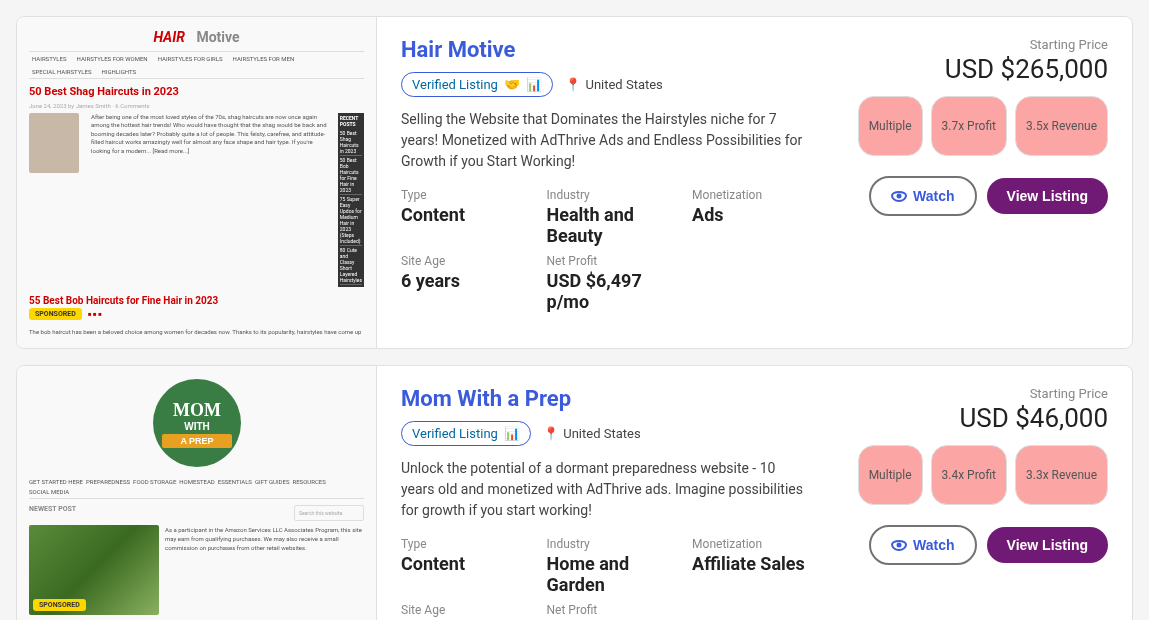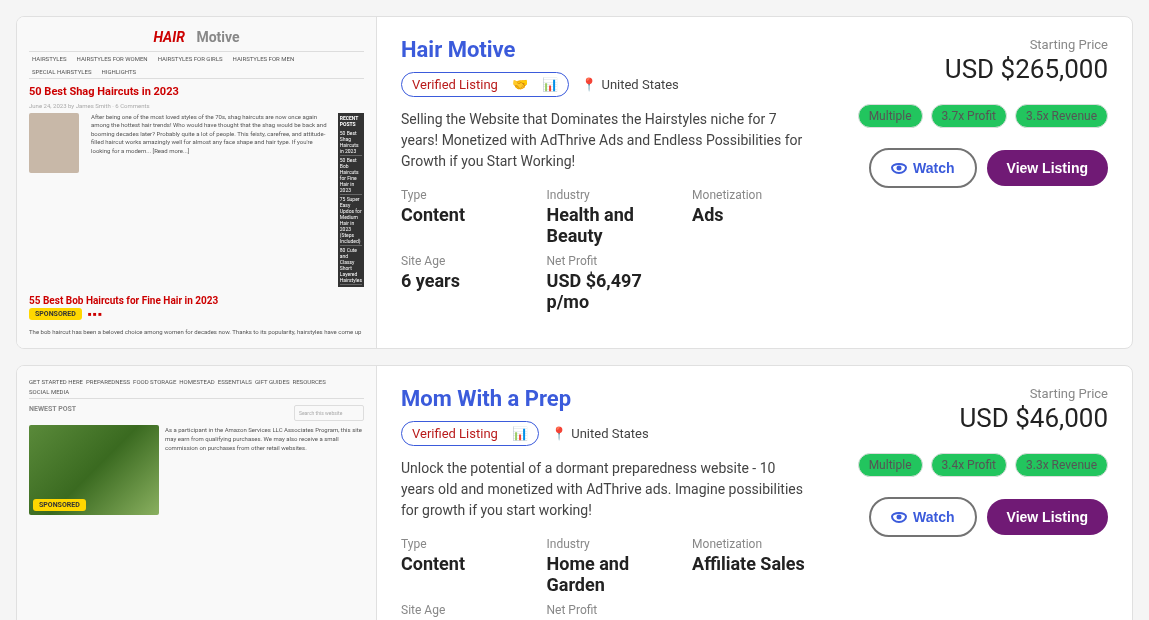--- a/index.html
+++ b/index.html
@@ -197,24 +197,24 @@
       gap: 12px;
       align-items: center;
       margin-bottom: 12px;
     }
 
     .verified-badge {
       border: 1.5px solid #3b5bdb;
       border-radius: 20px;
       padding: 4px 10px;
       font-size: 13px;
-      color: #b91c1c;
+      color: #0369a1;
       display: flex;
       align-items: center;
-      gap: 14px;
+      gap: 6px;
     }
 
     .location-badge {
       display: flex;
       align-items: center;
       gap: 4px;
       font-size: 13px;
       color: #444;
     }
 
@@ -276,27 +276,26 @@
 
     .multipliers {
       display: flex;
       gap: 8px;
       margin-top: 12px;
       flex-wrap: wrap;
       justify-content: flex-end;
     }
 
     .multiplier-tag {
-      background: #22c55e;
+      background: #fca5a5;
       border: 1px solid #ddd;
       border-radius: 16px;
-      padding: 4px 10px;
+      padding: 22px 10px;
       font-size: 12px;
       color: #555;
-      margin-top: 8px;
     }
 
     .action-buttons {
       display: flex;
       gap: 10px;
       margin-top: 20px;
       align-items: center;
     }
 
     .btn-watch {
@@ -454,20 +453,31 @@
       </button>
       <button class="btn-view">View Listing</button>
     </div>
   </div>
 </div>
 
 <div class="listing-card">
 
   <div class="listing-thumbnail">
     <div class="mom-thumb">
+      <div class="logo-area">
+        <div style="position:relative;display:inline-block;">
+          <svg width="90" height="90" viewBox="0 0 90 90">
+            <circle cx="45" cy="45" r="44" fill="#3a7d44"></circle>
+            <text x="45" y="38" text-anchor="middle" font-size="18" font-weight="900" fill="white" font-family="serif">MOM</text>
+            <text x="45" y="52" text-anchor="middle" font-size="10" font-weight="bold" fill="white" font-family="sans-serif">WITH</text>
+            <rect x="10" y="56" width="70" height="14" rx="2" fill="#e8a020"></rect>
+            <text x="45" y="66" text-anchor="middle" font-size="9" font-weight="bold" fill="white" font-family="sans-serif">A PREP</text>
+          </svg>
+        </div>
+      </div>
       <div class="mom-nav">
         <span>GET STARTED HERE</span>
         <span>PREPAREDNESS</span>
         <span>FOOD STORAGE</span>
         <span>HOMESTEAD</span>
         <span>ESSENTIALS</span>
         <span>GIFT GUIDES</span>
         <span>RESOURCES</span>
         <span>SOCIAL MEDIA</span>
       </div>

